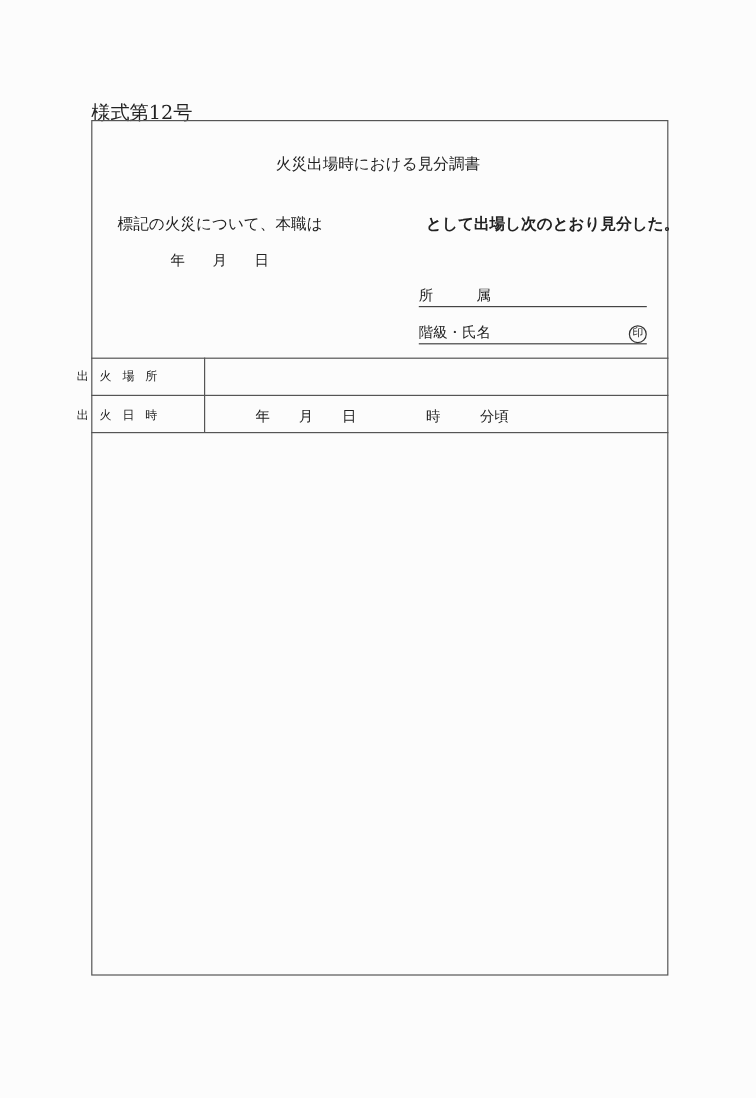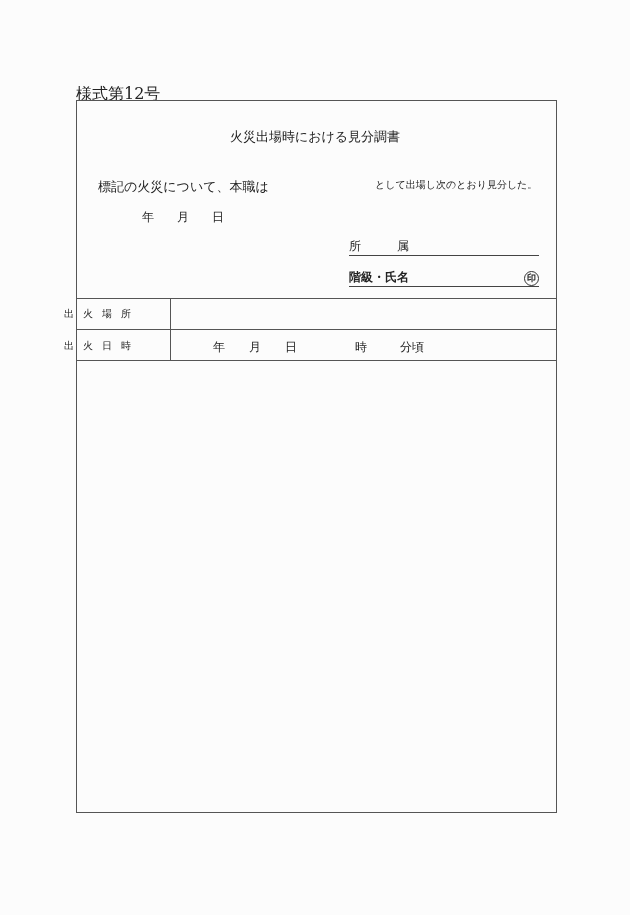--- a/index.html
+++ b/index.html
@@ -7,27 +7,27 @@
     width:630px; height:915px; background:#fcfcfc; position:relative;
     font-family: "DejaVu Serif", "Liberation Serif", serif;
     color:#222; overflow:hidden;
   }
   .abs { position:absolute; white-space:nowrap; }
   .form-number { left:76px; top:84px; font-size:16px; }
   .frame { position:absolute; left:76px; top:100px; width:479px; height:711px;
     border:1.5px solid #555; box-sizing:content-box; }
   .title { left:0; width:100%; text-align:center; top:128px; font-size:13px; }
   .stmt-left { left:78px; top:178px; font-size:13px;margin-left:20px; }
-  .stmt-right { left:375px; top:178px; font-size:10px; }
+  .stmt-right { left:355px; top:178px; font-size:13px;font-weight:bold; }
   .date-y { left:142px; top:209px; font-size:12px; }
   .date-m { left:177px; top:209px; font-size:12px; }
   .date-d { left:212px; top:209px; font-size:12px; }
   .sig-line { position:absolute; left:349px; width:190px; border-bottom:1px solid #444; }
   .affil-row { top:238px; height:17px; }
-  .name-row { top:269px; height:17px;font-weight:bold; }
+  .name-row { top:269px; height:17px; }
   .sig-label { position:absolute; top:0; font-size:12px; }
   .seal { position:absolute; right:0; top:2px; width:13px; height:13px; border:1px solid #333;
     border-radius:50%; font-size:9px; line-height:13px; text-align:center; }
   .hline { position:absolute; left:76px; width:481px; border-top:1px solid #555; }
   .vline { position:absolute; left:170px; top:298px; height:62px; border-left:1px solid #555; }
   .row-label { position:absolute; left:64px; font-size:10px; letter-spacing:9px; }
   .dt { position:absolute; font-size:12px; top:339px; }
 </style>
 </head>
 <body>

